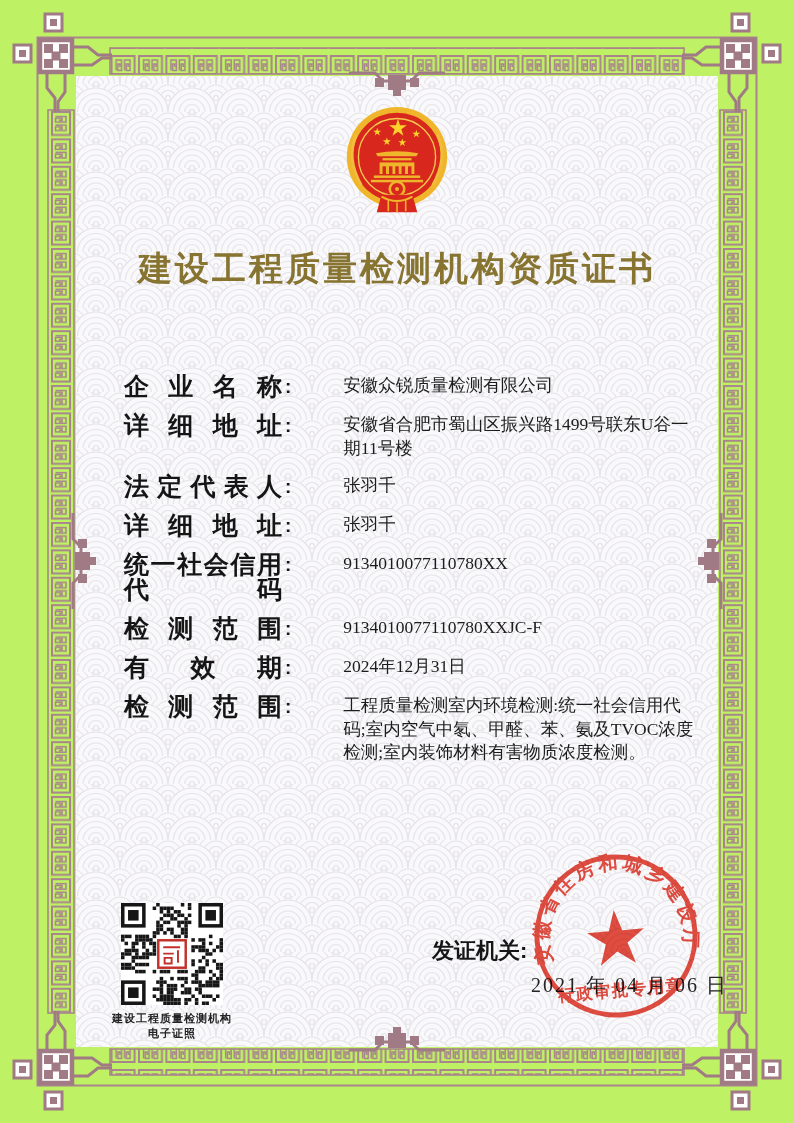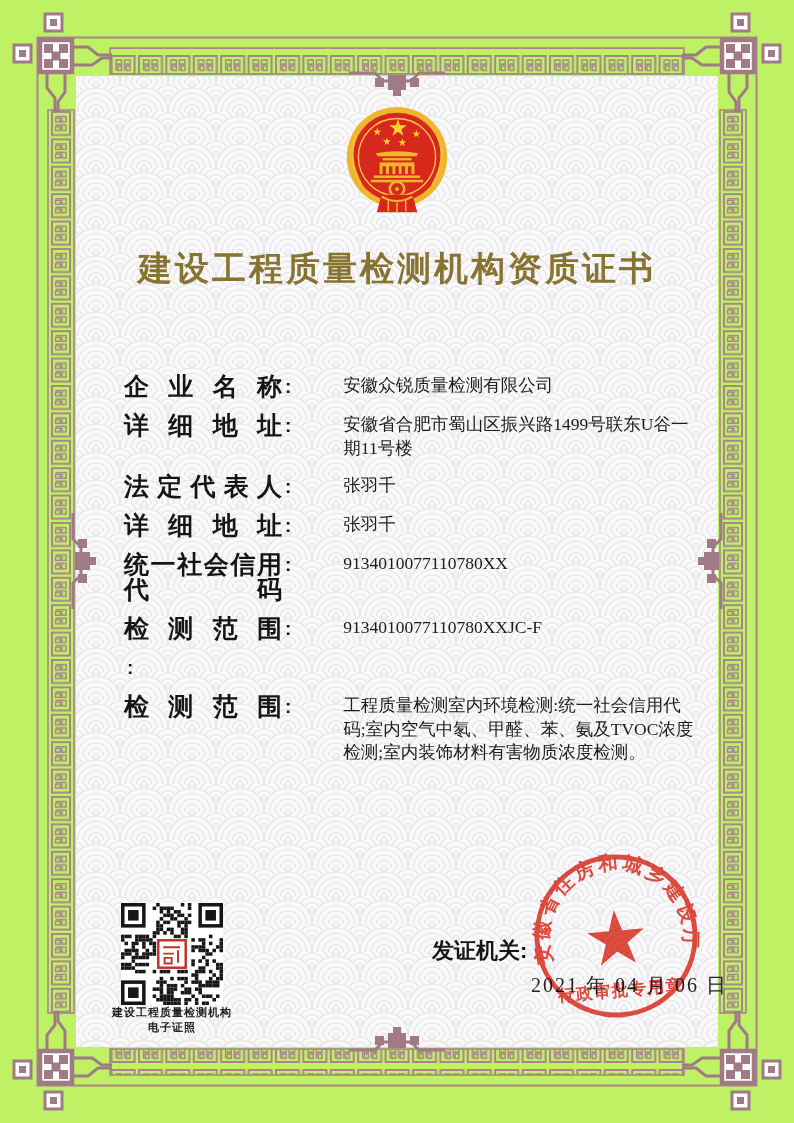--- a/index.html
+++ b/index.html
@@ -13,21 +13,21 @@
   .fields{position:absolute;left:124px;top:374px;width:576px;z-index:2;}
   .frow{display:flex;align-items:flex-start;margin-bottom:14px;}
   .flabel{display:inline-block;width:158px;min-width:158px;font-size:25px;font-weight:800;
           color:#151515;text-align:justify;text-align-last:justify;line-height:25px;}
   .fcolon{font-weight:900;font-size:19px;color:#151515;margin:0 7px 0 3px;line-height:25px;}
   .fvalue{flex:1;max-width:398px;font-family:"Liberation Serif",serif;font-size:17.5px;
           color:#1c1c1c;line-height:23.5px;overflow-wrap:anywhere;margin-left:45px;}
   
   .qr-block{position:absolute;left:97px;top:903px;width:150px;z-index:2;text-align:center;}
   .qr-svg{display:block;margin:0 auto;width:102px;height:102px;background:#fff;}
-  .qr-caption{font-family:"Liberation Serif",serif;font-weight:600;
+  .qr-caption{margin-top:6px;font-family:"Liberation Serif",serif;font-weight:600;
               font-size:11px;line-height:15px;color:#222;letter-spacing:1px;}
   
   .issuer{position:absolute;left:432px;top:936px;font-size:22px;font-weight:800;
           color:#151515;z-index:1;}
   .issue-date{position:absolute;left:531px;top:972px;font-family:"Liberation Serif",serif;
               font-size:20px;letter-spacing:2px;color:#242424;z-index:1;}
   
   .seal-svg{position:absolute;left:521px;top:841px;width:190px;height:190px;z-index:3;
             opacity:.9;mix-blend-mode:multiply;transform:rotate(-5deg);}
   
@@ -176,21 +176,23 @@
       <span class="flabel">统一社会信用代码</span>
       <span class="fcolon">:</span>
       <span class="fvalue">9134010077110780XX</span>
     </div>
     <div class="frow">
       <span class="flabel">检测范围</span>
       <span class="fcolon">:</span>
       <span class="fvalue">9134010077110780XXJC-F</span>
     </div>
     <div class="frow">
-      <span class="fcolon">:</span>
+      <span class="flabel">有效期</span>
+      <span class="fcolon">:</span>
+      <span class="fvalue">2024年12月31日</span>
     </div>
     <div class="frow">
       <span class="flabel">检测范围</span>
       <span class="fcolon">:</span>
       <span class="fvalue">工程质量检测室内环境检测:统一社会信用代码;室内空气中氡、甲醛、苯、氨及TVOC浓度检测;室内装饰材料有害物质浓度检测。</span>
     </div>
   </div>
 
   <div class="qr-block">
     <svg class="qr-svg" viewBox="0 0 29 29">

